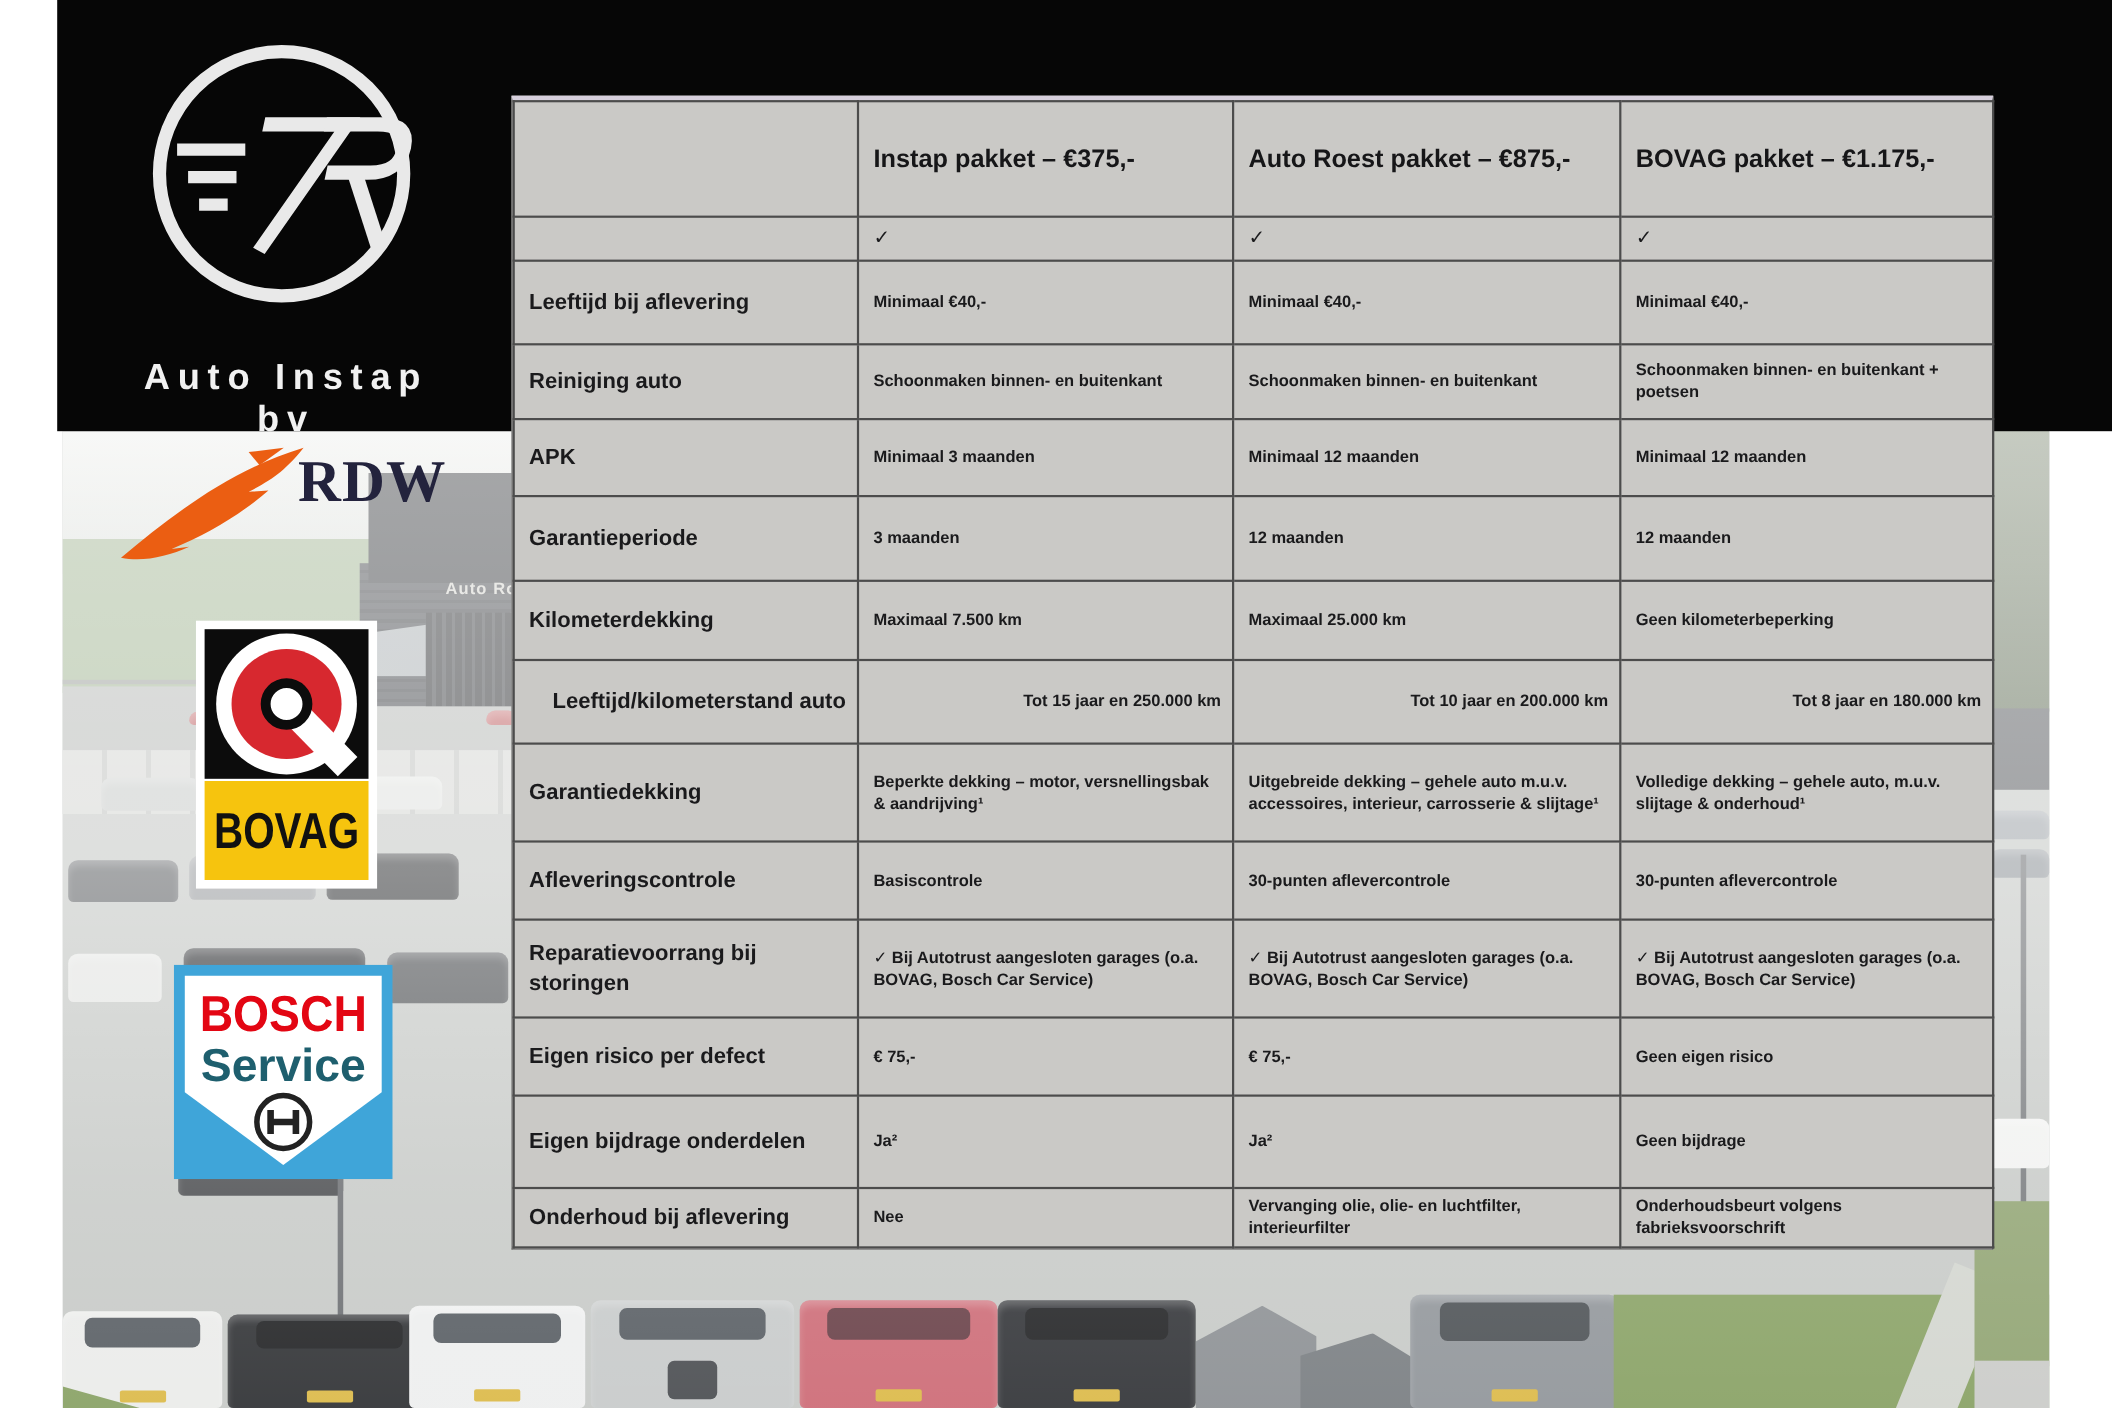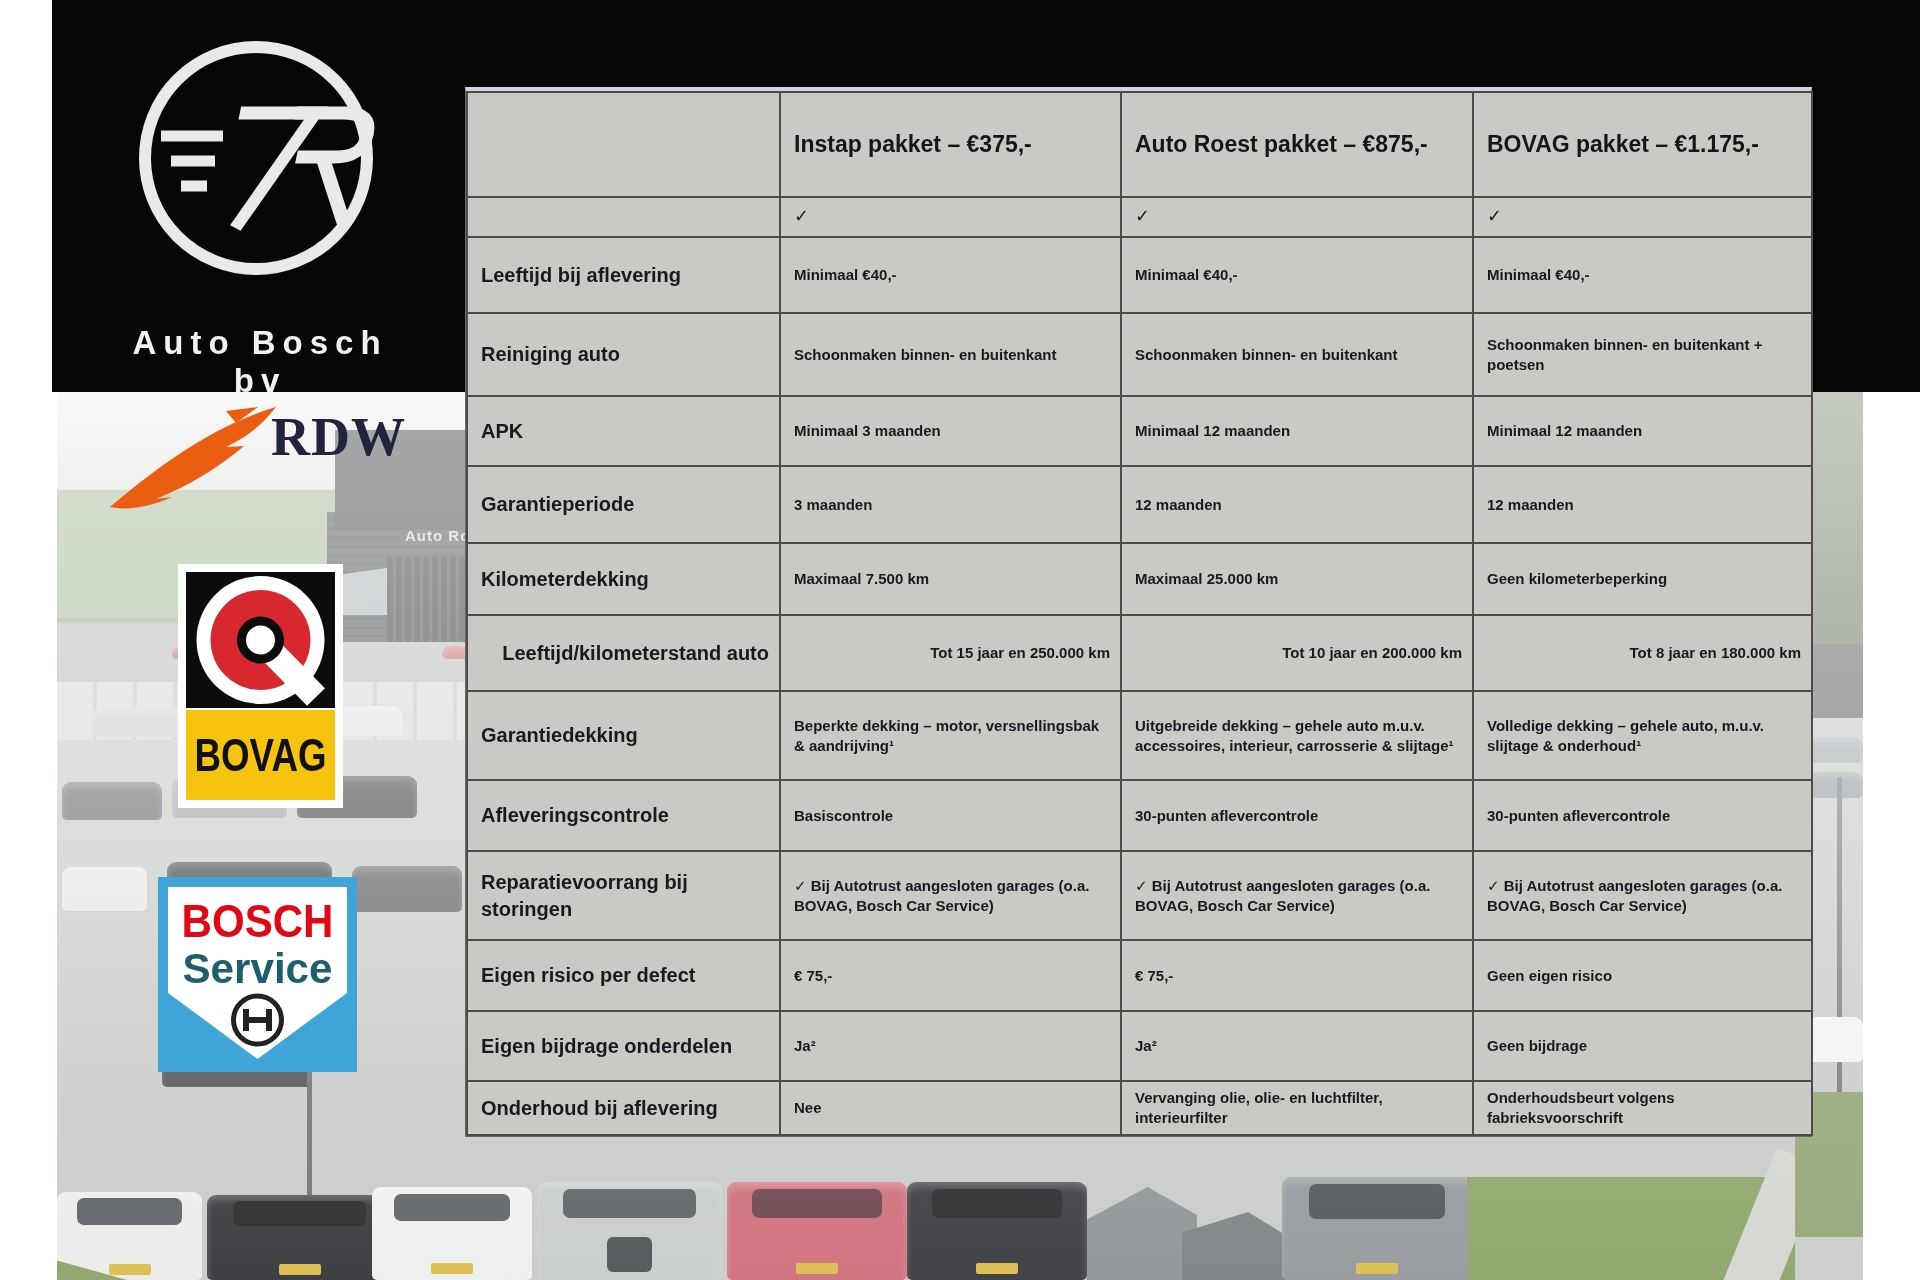--- a/index.html
+++ b/index.html
@@ -32,23 +32,23 @@
                   border-left:1px solid #6a6a6a;border-right:1px solid #6a6a6a;border-bottom:1px solid #6a6a6a;
                   background:#cac9c6;}
   table#pkg{border-collapse:collapse;table-layout:fixed;width:1345px;}
   #pkg td{border:2px solid #4c4c4c;background:#cac9c6;color:#1a1a1c;vertical-align:middle;
           padding:6px 10px 6px 13px;font-weight:bold;line-height:1.32;overflow:hidden;}
   #pkg td.hd{font-size:23px;color:#161618;}
   #pkg td.lbl{font-size:20px;}
   #pkg td.val{font-size:15px;}
   #pkg td.chk{font-size:18px;}
   tr.h-head{height:105px;} tr.h-chk{height:40px;}
-  tr.h0{height:76px;} tr.h1{height:83px;} tr.h2{height:70px;} tr.h3{height:77px;}
+  tr.h0{height:76px;} tr.h1{height:68px;} tr.h2{height:70px;} tr.h3{height:77px;}
   tr.h4{height:72px;margin-top:34px;} tr.h5{height:76px;text-align:right;} tr.h6{height:89px;} tr.h7{height:71px;}
-  tr.h8{height:89px;} tr.h9{height:71px;} tr.h10{height:70px;margin-top:48px;} tr.h11{height:53px;}
+  tr.h8{height:89px;} tr.h9{height:71px;} tr.h10{height:84px;margin-top:48px;} tr.h11{height:53px;}
 </style>
 </head>
 <body>
 
 <div id="stage">
 
   <div id="photo" class="abs">
     <div class="ph" style="left:0;top:0;width:1806px;height:130px;background:linear-gradient(#edefec,#d8dbd7);"></div>
     <div class="ph" style="left:0;top:98px;width:1200px;height:140px;background:#9db28e;"></div>
     <div class="ph" style="left:0;top:226px;width:1160px;height:4px;background:#979b96;"></div>
@@ -133,21 +133,21 @@
         <path d="M40 129 H84"></path>
         <path d="M50 154 H76"></path>
     </g>
     <g transform="translate(34 0) skewX(-12)" fill="none" stroke="#e9e9e9" stroke-width="13" stroke-linejoin="miter">
       <path d="M92 81 H168 L112 196"></path>
       <path d="M148 81 H197 Q224 81 224 103 Q224 125 197 125 H158"></path>
       <path d="M184 125 L222 196"></path>
     </g>
   </svg>
 
-  <div id="dealer-name" class="abs">Auto Bosch bv</div>
+  <div id="dealer-name" class="abs">Auto Instap bv</div>
 
   <svg class="abs logo" style="left:108px;top:405px;" width="170" height="108" viewBox="0 0 170 108">
     <path fill="#EB5E12" d="M2 102 C50 62 102 22 168 2 C152 22 140 31 118 42 L136 41 C110 63 82 80 48 94 L64 92 C44 101 22 106 2 102 Z"></path>
     <path fill="#EB5E12" d="M118 6 L150 2 L128 18 Z"></path>
   </svg>
   <div id="rdw-text" class="abs">RDW</div>
 
   <svg class="abs logo" style="left:178px;top:564px;" width="165" height="244" viewBox="0 0 165 244">
     <rect x="0" y="0" width="165" height="244" fill="#ffffff"></rect>
     <rect x="8" y="8" width="149" height="136" fill="#0c0c0c"></rect>

